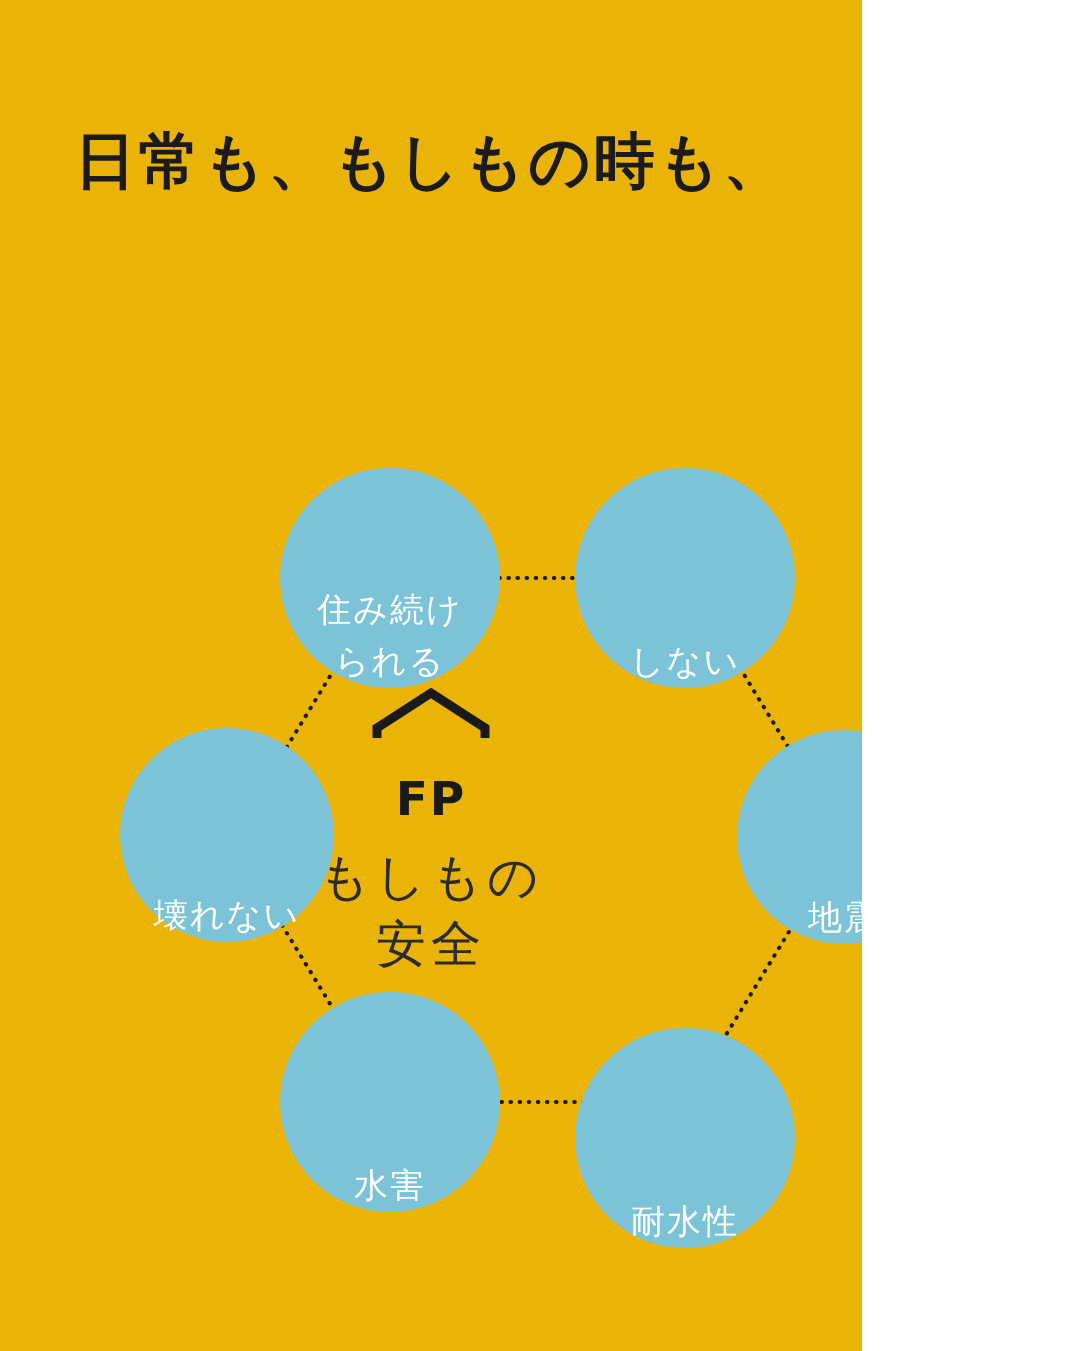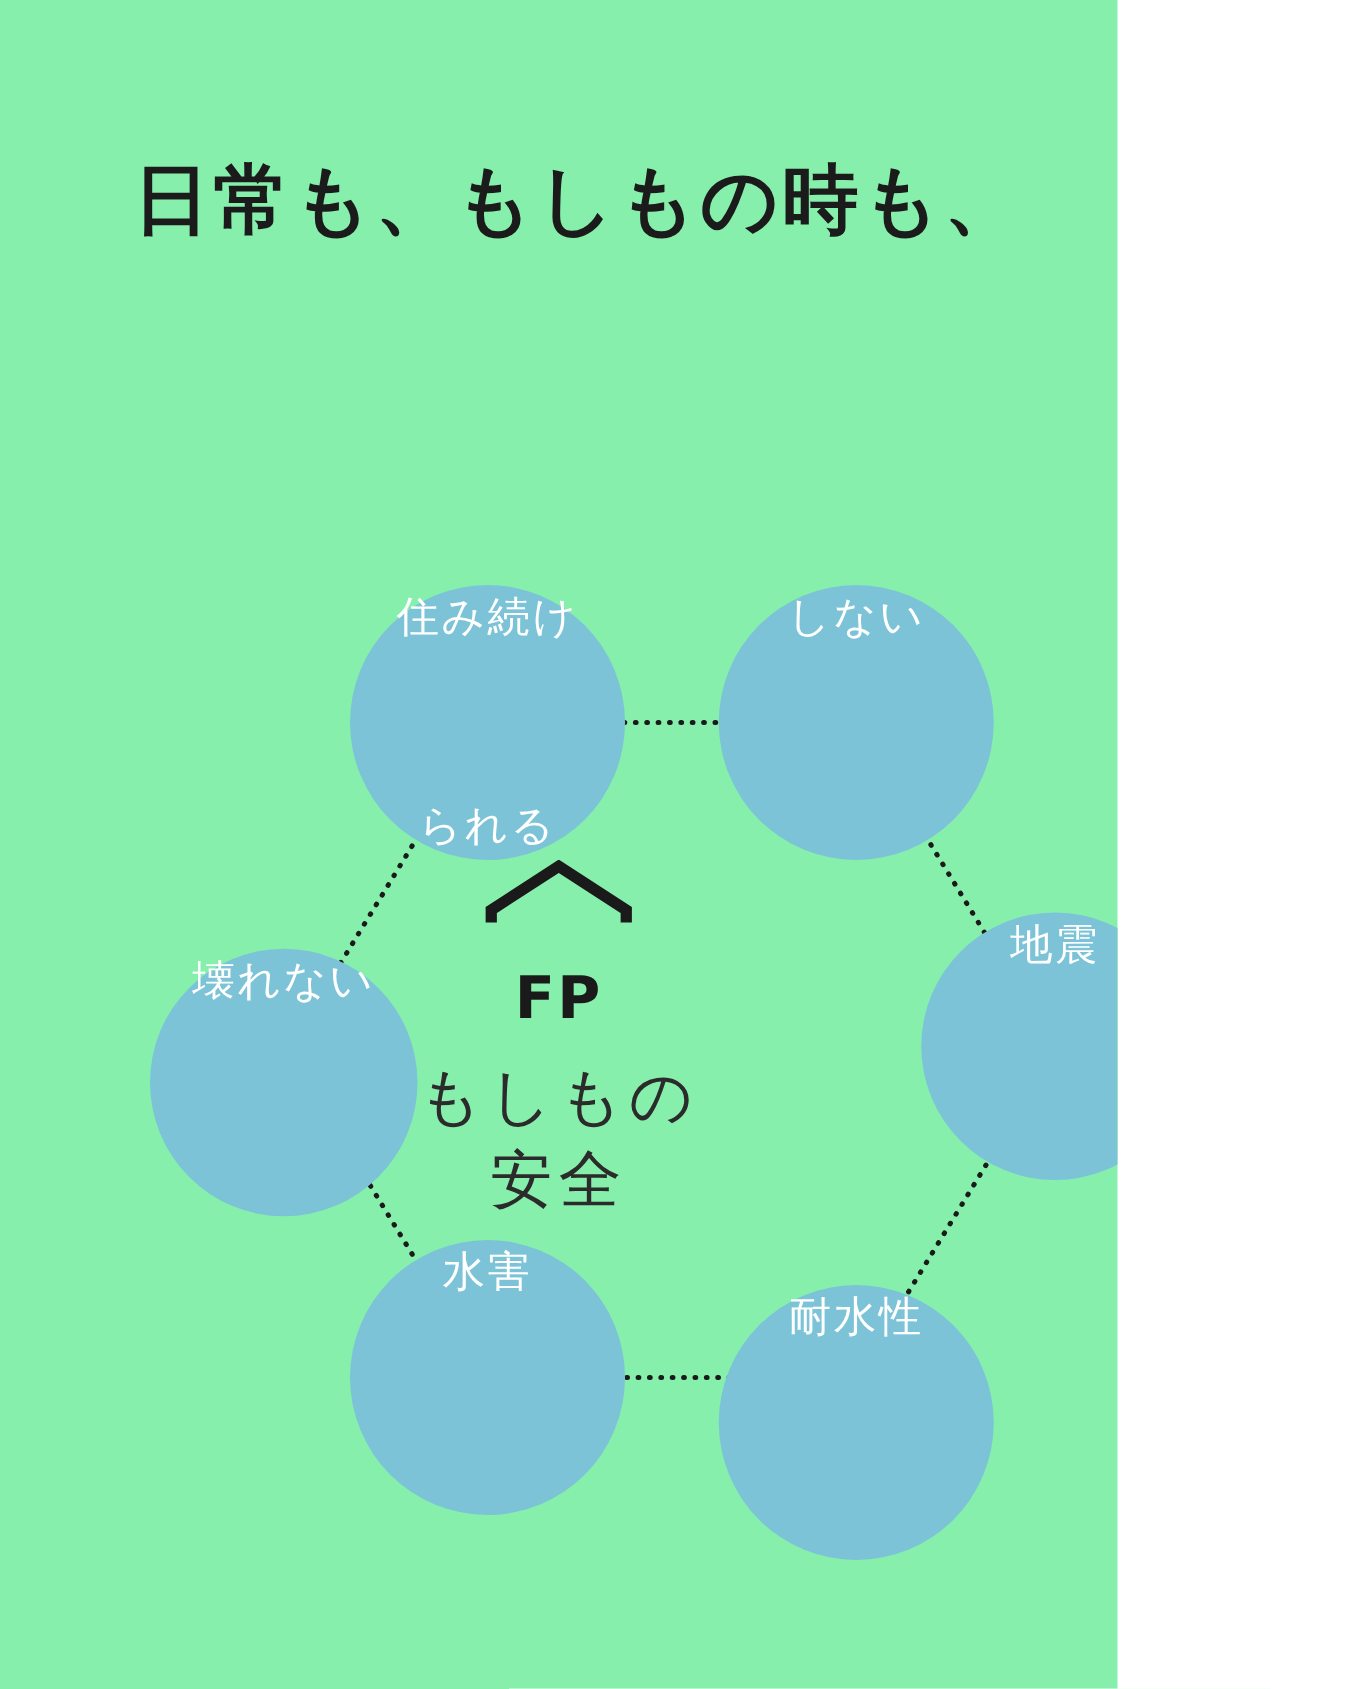--- a/index.html
+++ b/index.html
@@ -4,24 +4,23 @@
 <style>
   html, body {
     margin: 0;
     padding: 0;
     background: #ffffff;
   }
   .page {
     position: relative;
     width: 862px;
     height: 1351px;
-    background: #86efac;
+    background: #eab308;
     overflow: hidden;
     font-family: "DejaVu Serif", "Liberation Serif", serif;
-    padding-left: 32px;
   }
 
   
   .heading {
     margin: 0;
     padding-top: 108px;
     text-align: center;
     color: var(--color-heading_text, #1b1b1b);
     font-weight: 700;
     font-size: 61px;
@@ -52,29 +51,29 @@
   .node {
     position: absolute;
     width: 220px;
     height: 220px;
     border-radius: 50%;
     background: var(--color-circle, #7cc3d8);
     color: var(--color-node_text, #ffffff);
     display: flex;
     flex-direction: column;
     align-items: center;
-    justify-content: space-between;
+    justify-content: flex-end;
     text-align: center;
     font-size: 34px;
     letter-spacing: 2px;
     line-height: 1.55;
   }
   .n-tl { left: 280px; top: 468px; }
   .n-tr { left: 575px; top: 468px; }
-  .n-l  { left: 120px; top: 759px; width: 214px; height: 214px; }
+  .n-l  { left: 120px; top: 728px; width: 214px; height: 214px; }
   .n-r  { left: 737px; top: 730px; width: 214px; height: 214px; }
   .n-bl { left: 280px; top: 992px; }
   .n-br { left: 575px; top: 1028px; }
   .node-line { display: block; }
 
   
   .center {
     position: absolute;
     left: 0;
     right: 0;

